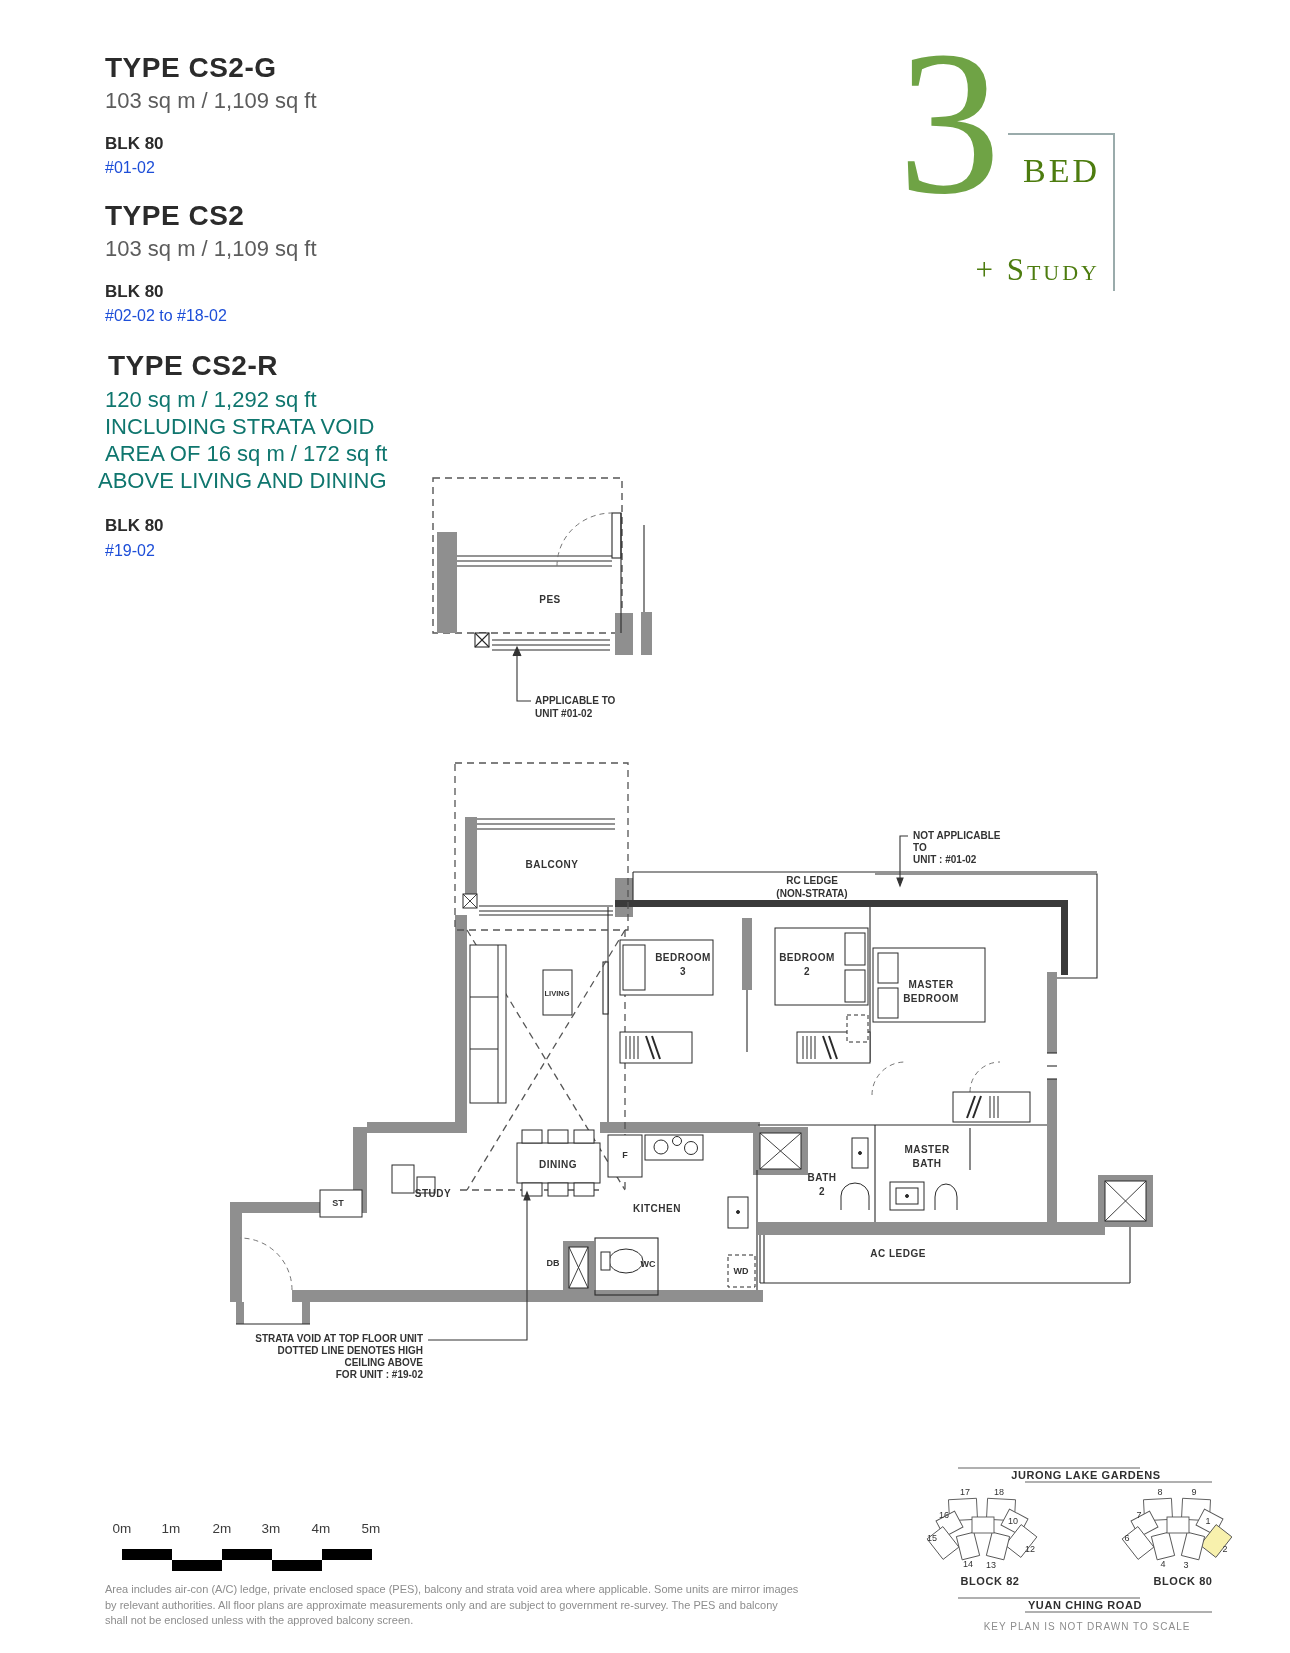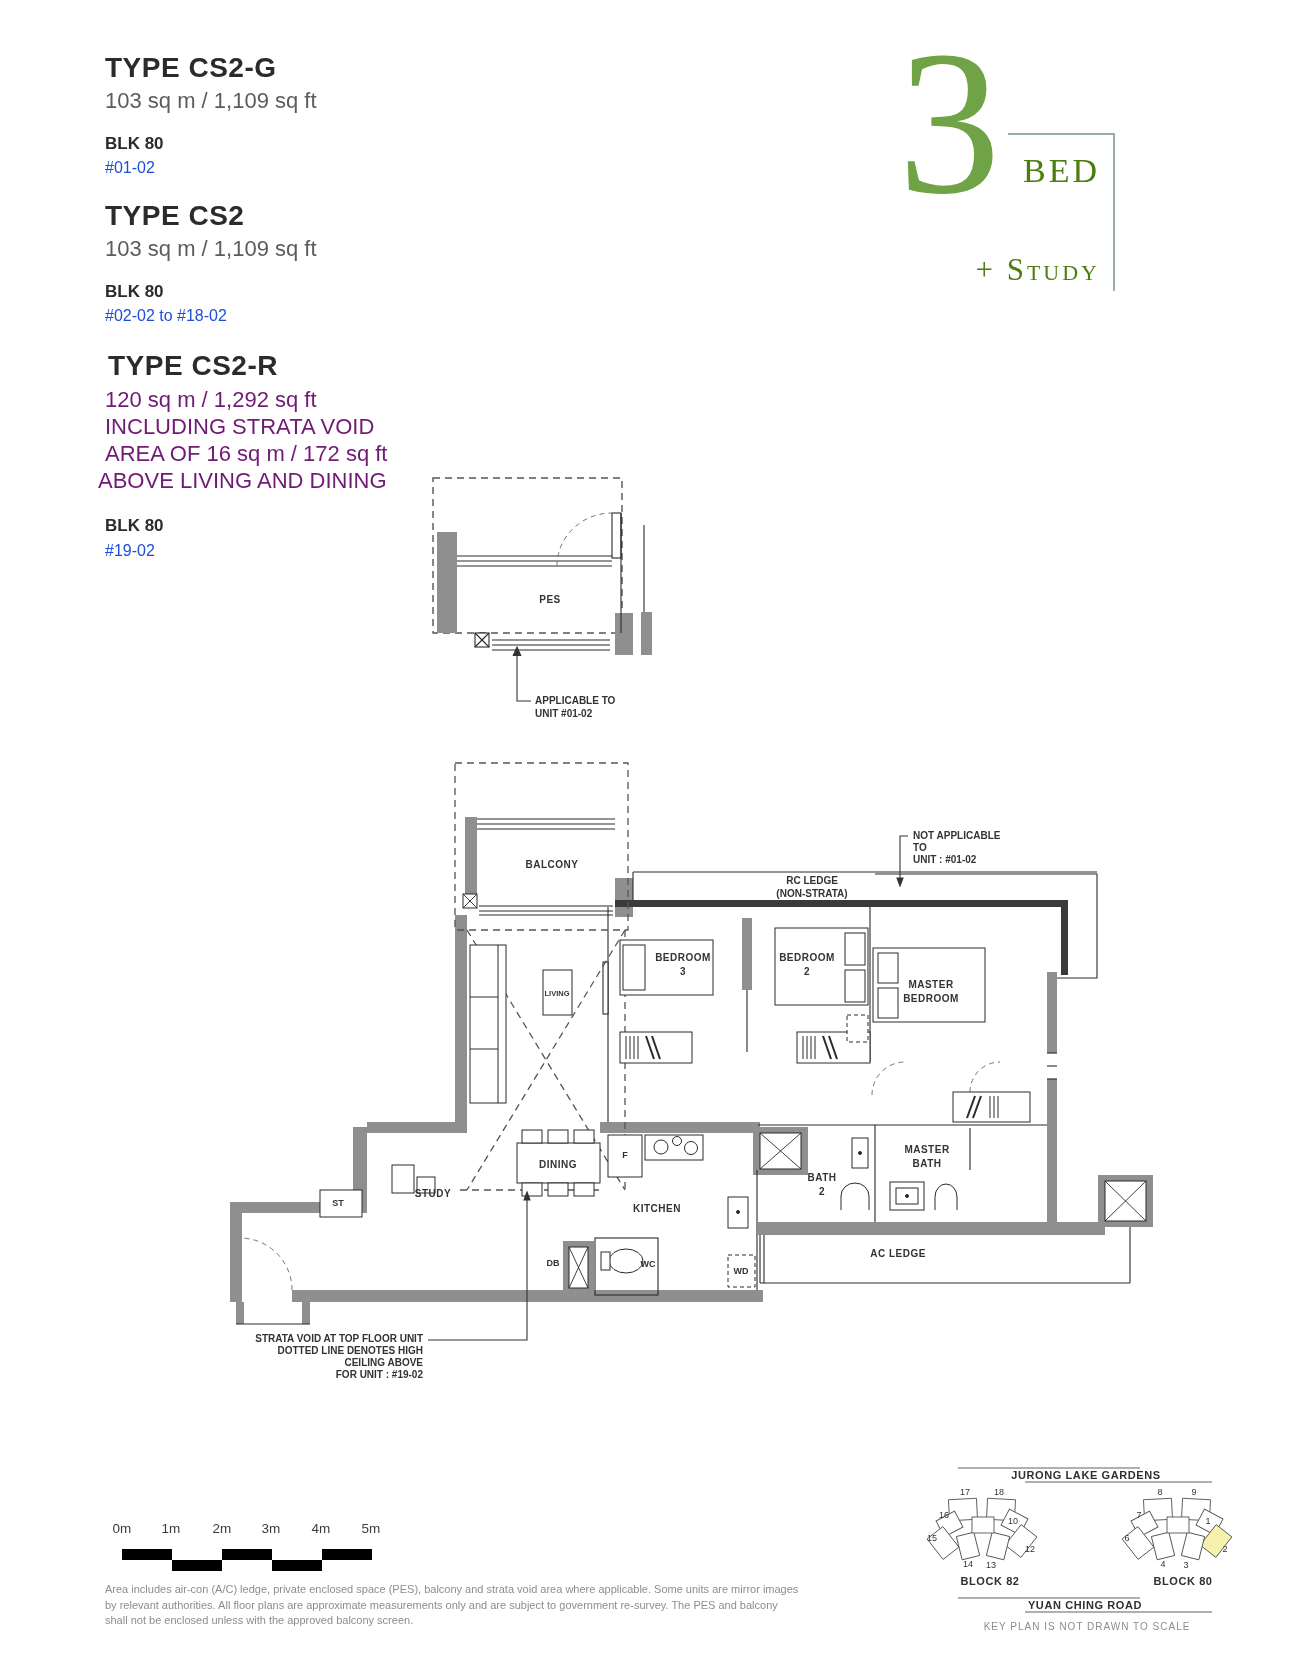--- a/index.html
+++ b/index.html
@@ -3,21 +3,21 @@
 <meta charset="utf-8">
 <style>
   html,body{margin:0;padding:0;background:#fff;}
   .page{position:relative;width:1232px;height:1653px;background:#fff;overflow:hidden;
         font-family:"Liberation Sans",sans-serif;color:#2b2b2b;}
   .abs{position:absolute;}
   .h-type{font-size:28px;font-weight:800;letter-spacing:.5px;color:#2b2b2b;}
   .t-area{font-size:22px;color:#5c5c5c;}
   .t-blk{font-size:17px;font-weight:800;color:#2b2b2b;}
   .t-unit{font-size:16px;color:#1d4ed8;margin-top:4px;}
-  .note-line{font-size:22px;color:#701a75;line-height:27px;}
+  .note-line{font-size:22px;color:#0f766e;line-height:27px;}
   .logo-num{font-family:"Liberation Serif",serif;color:#6fa345;font-size:205px;line-height:150px;}
   .logo-word{font-family:"Liberation Serif",serif;color:#4d7c0f;text-align:right;letter-spacing:3px;}
   .bar-seg{position:absolute;height:11px;background:#000;}
   .scale-label{position:absolute;width:44px;text-align:center;font-size:13.5px;color:#3c3c3c;}
   .disc-line{font-size:11px;color:#8d8d8d;line-height:15.5px;white-space:nowrap;}
   svg text{font-family:"Liberation Sans",sans-serif;}
   .plan-label{font-size:10px;font-weight:600;fill:#333;letter-spacing:.5px;}
   .plan-label-sm{font-size:9px;font-weight:600;fill:#333;}
   .anno{font-size:10px;font-weight:600;fill:#333;}
   .kp-bold{font-size:11px;font-weight:700;fill:#2f2f2f;letter-spacing:.6px;}

